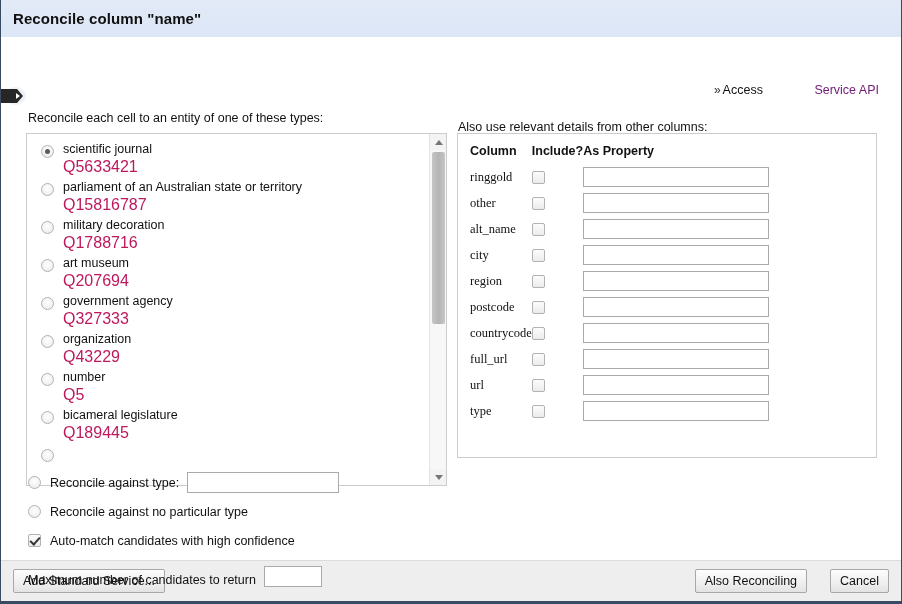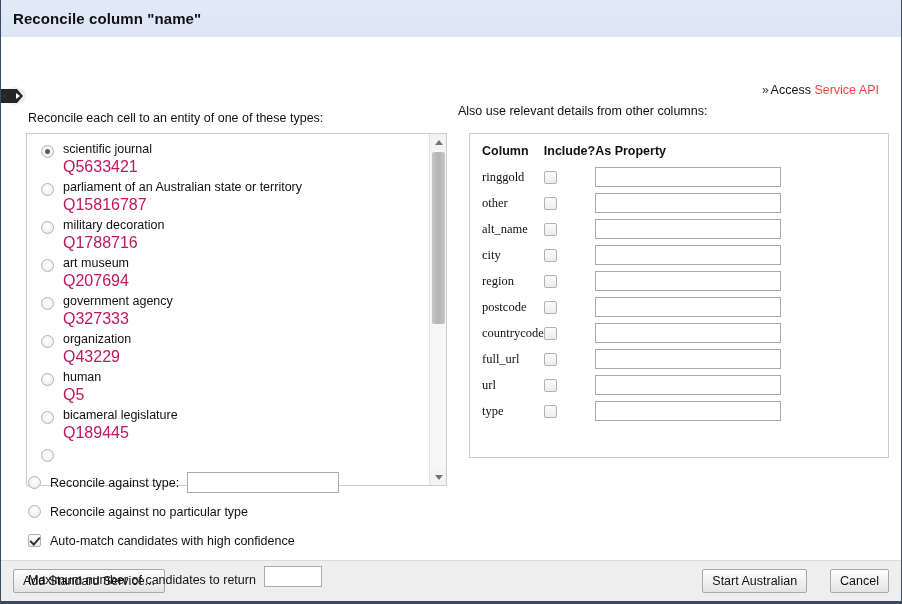--- a/index.html
+++ b/index.html
@@ -52,29 +52,29 @@
   }
   
   .access-line {
     position: absolute;
     right: 22px; top: 45px;
     font-size: 12.5px;
     color: #111;
     white-space: nowrap;
   }
   .access-line .chev { color: #333; margin-right: 2px; font-size: 12px; }
-  .access-line .svc-link { color: #ef4444; cursor: pointer; }
+  .access-line .svc-link { color: #701a75; cursor: pointer; margin-left: 48px; }
 
   
   .lbl-left {
     position: absolute; left: 27px; top: 73px;
     font-size: 12.5px; color: #111;
   }
   .lbl-right {
-    position: absolute; left: 457px; top: 66px;
+    position: absolute; left: 457px; top: 82px;
     font-size: 12.5px; color: #111;
   }
 
   
   .typelist {
     position: absolute;
     left: 25px; top: 95px;
     width: 421px; height: 353px;
     border: 1px solid #cccccc;
     background: #ffffff;
@@ -170,21 +170,21 @@
     position: absolute;
     left: 2px; top: 18px;
     width: 13px; height: 172px;
     background: linear-gradient(to right, #c6c6c6, #b4b4b4 50%, #c6c6c6);
     border-radius: 2px;
   }
 
   
   .colbox {
     position: absolute;
-    left: 468px; top: 95px;
+    left: 456px; top: 95px;
     width: 420px; height: 325px;
     border: 1px solid #cccccc;
     background: #ffffff;
     padding: 10px 12px 0 12px;
   }
   table.coltable {
     border-collapse: collapse;
     width: 100%;
   }
   table.coltable th {
@@ -351,21 +351,21 @@
           <div class="type-item">
             <span class="rb"></span>
             <div class="type-text">
               <div class="type-name">organization</div>
               <div class="type-id">Q43229</div>
             </div>
           </div>
           <div class="type-item">
             <span class="rb"></span>
             <div class="type-text">
-              <div class="type-name">human</div>
+              <div class="type-name">number</div>
               <div class="type-id">Q5</div>
             </div>
           </div>
           <div class="type-item">
             <span class="rb"></span>
             <div class="type-text">
               <div class="type-name">bicameral legislature</div>
               <div class="type-id">Q189445</div>
             </div>
           </div>
@@ -466,17 +466,17 @@
         <span class="opt-label">Maximum number of candidates to return</span>
         <input class="max-input" type="text" value="" style="">
       </div>
     </div>
 
   </div>
 
   <div class="footer">
     <button class="btn">Add Standard Service...</button>
     <span class="spacer"></span>
-    <button class="btn">Start Australian</button>
+    <button class="btn">Also Reconciling</button>
     <button class="btn">Cancel</button>
   </div>
 
 </div>
 
 </body></html>

